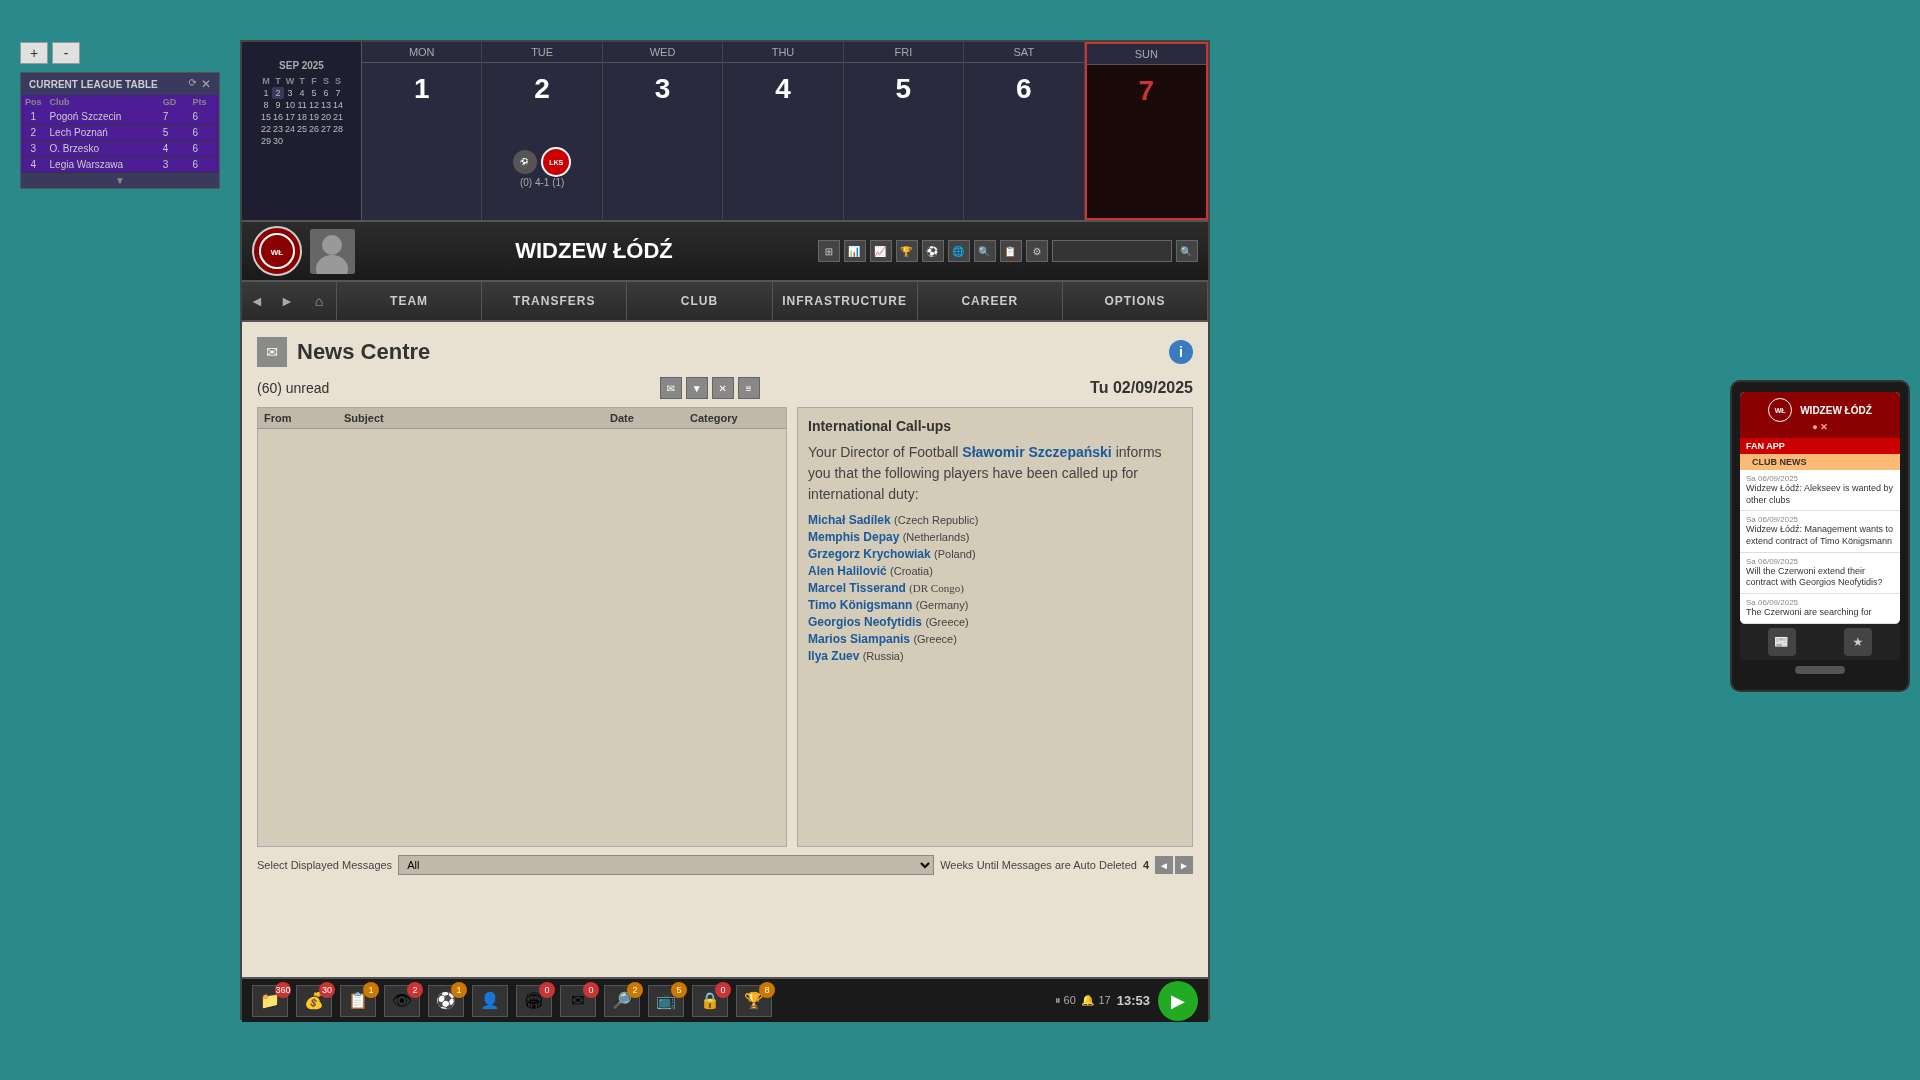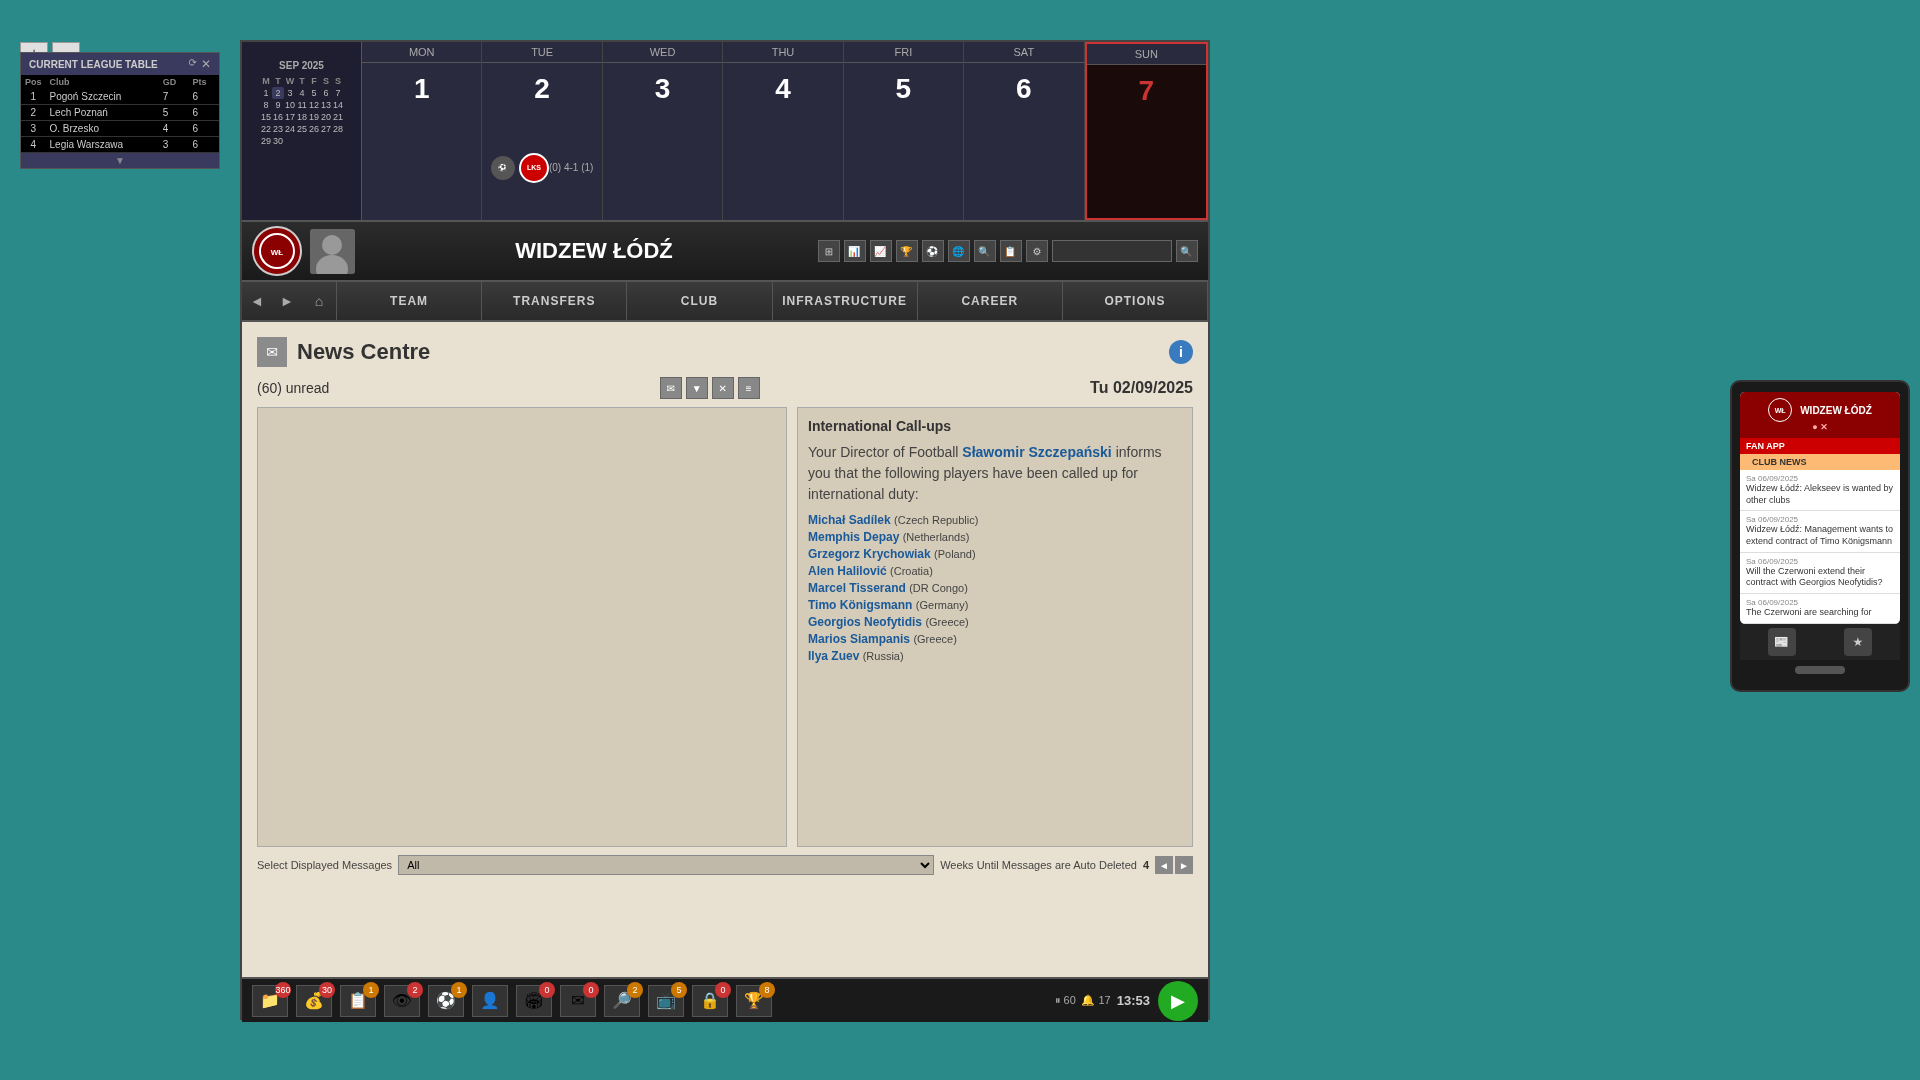--- a/index.html
+++ b/index.html
@@ -105,21 +105,21 @@
       padding: 10px;
     }
 
     .day-col.sunday .day-number {
       color: #cc3333;
     }
 
     .match-info {
       flex: 1;
       display: flex;
-      flex-direction: row;
+      flex-direction: column;
       align-items: center;
       justify-content: center;
       padding: 4px;
     }
 
     .match-teams {
       display: flex;
       align-items: center;
       gap: 4px;
     }
@@ -495,24 +495,24 @@
       display: flex;
       align-items: center;
       justify-content: center;
       cursor: pointer;
       margin-left: auto;
     }
 
     
     .league-widget {
       position: absolute;
-      top: 52px;
+      top: 72px;
       left: 20px;
       width: 200px;
-      background: #000000;
+      background: #4c1d95;
       border: 1px solid #555;
       z-index: 20;
     }
 
     .widget-title-bar {
       background: #3a3a5e;
       padding: 4px 8px;
       display: flex;
       align-items: center;
       justify-content: space-between;
@@ -932,41 +932,47 @@
           <div class="filter-btn">▼</div>
           <div class="filter-btn">✕</div>
           <div class="filter-btn">≡</div>
         </div>
         <div class="date-display">Tu 02/09/2025</div>
       </div>
 
       <div class="messages-container">
 
         <div class="messages-list">
+          <div class="messages-header">
+            <div class="col-header">From</div>
+            <div class="col-header">Subject</div>
+            <div class="col-header">Date</div>
+            <div class="col-header">Category</div>
+          </div>
 
           <div class="messages-scroll" id="messages-list-body">
           </div>
 
           <div style="position:relative;height:100%;overflow:hidden;">
           </div>
         </div>
 
         <div class="detail-panel">
           <div class="detail-title">International Call-ups</div>
           <div class="detail-text">
             <span>Your Director of Football</span>
             <span class="player-link">Sławomir Szczepański</span>
             <span>informs you that the following players have been called up for international duty:</span>
           </div>
           <div id="players-list">
               <div style="margin-bottom: 3px;"><span class="player-link">Michał Sadílek</span> <span style="color:#444;font-size:11px;">(Czech Republic)</span></div>
               <div style="margin-bottom: 3px;"><span class="player-link">Memphis Depay</span> <span style="color:#444;font-size:11px;">(Netherlands)</span></div>
               <div style="margin-bottom: 3px;"><span class="player-link">Grzegorz Krychowiak</span> <span style="color:#444;font-size:11px;">(Poland)</span></div>
               <div style="margin-bottom: 3px;"><span class="player-link">Alen Halilović</span> <span style="color:#444;font-size:11px;">(Croatia)</span></div>
-              <div style="margin-bottom: 3px;"><span class="player-link">Marcel Tisserand</span> <span style="color:#444;font-size:11px;">(DR Congo)</span></div>
+              <div style="margin-bottom: 3px;"><span class="player-link">Marcel Tisserand</span> <span style="color:#444;font-size:11px;font-family:Liberation Serif, serif;">(DR Congo)</span></div>
               <div style="margin-bottom: 3px;"><span class="player-link">Timo Königsmann</span> <span style="color:#444;font-size:11px;">(Germany)</span></div>
               <div style="margin-bottom: 3px;"><span class="player-link">Georgios Neofytidis</span> <span style="color:#444;font-size:11px;">(Greece)</span></div>
               <div style="margin-bottom: 3px;"><span class="player-link">Marios Siampanis</span> <span style="color:#444;font-size:11px;">(Greece)</span></div>
               <div style="margin-bottom: 20px;"><span class="player-link">Ilya Zuev</span> <span style="color:#444;font-size:11px;">(Russia)</span></div>
             </div>
         </div>
       </div>
 
       <div class="bottom-filters">
         <div class="filter-label">Select Displayed Messages</div>

